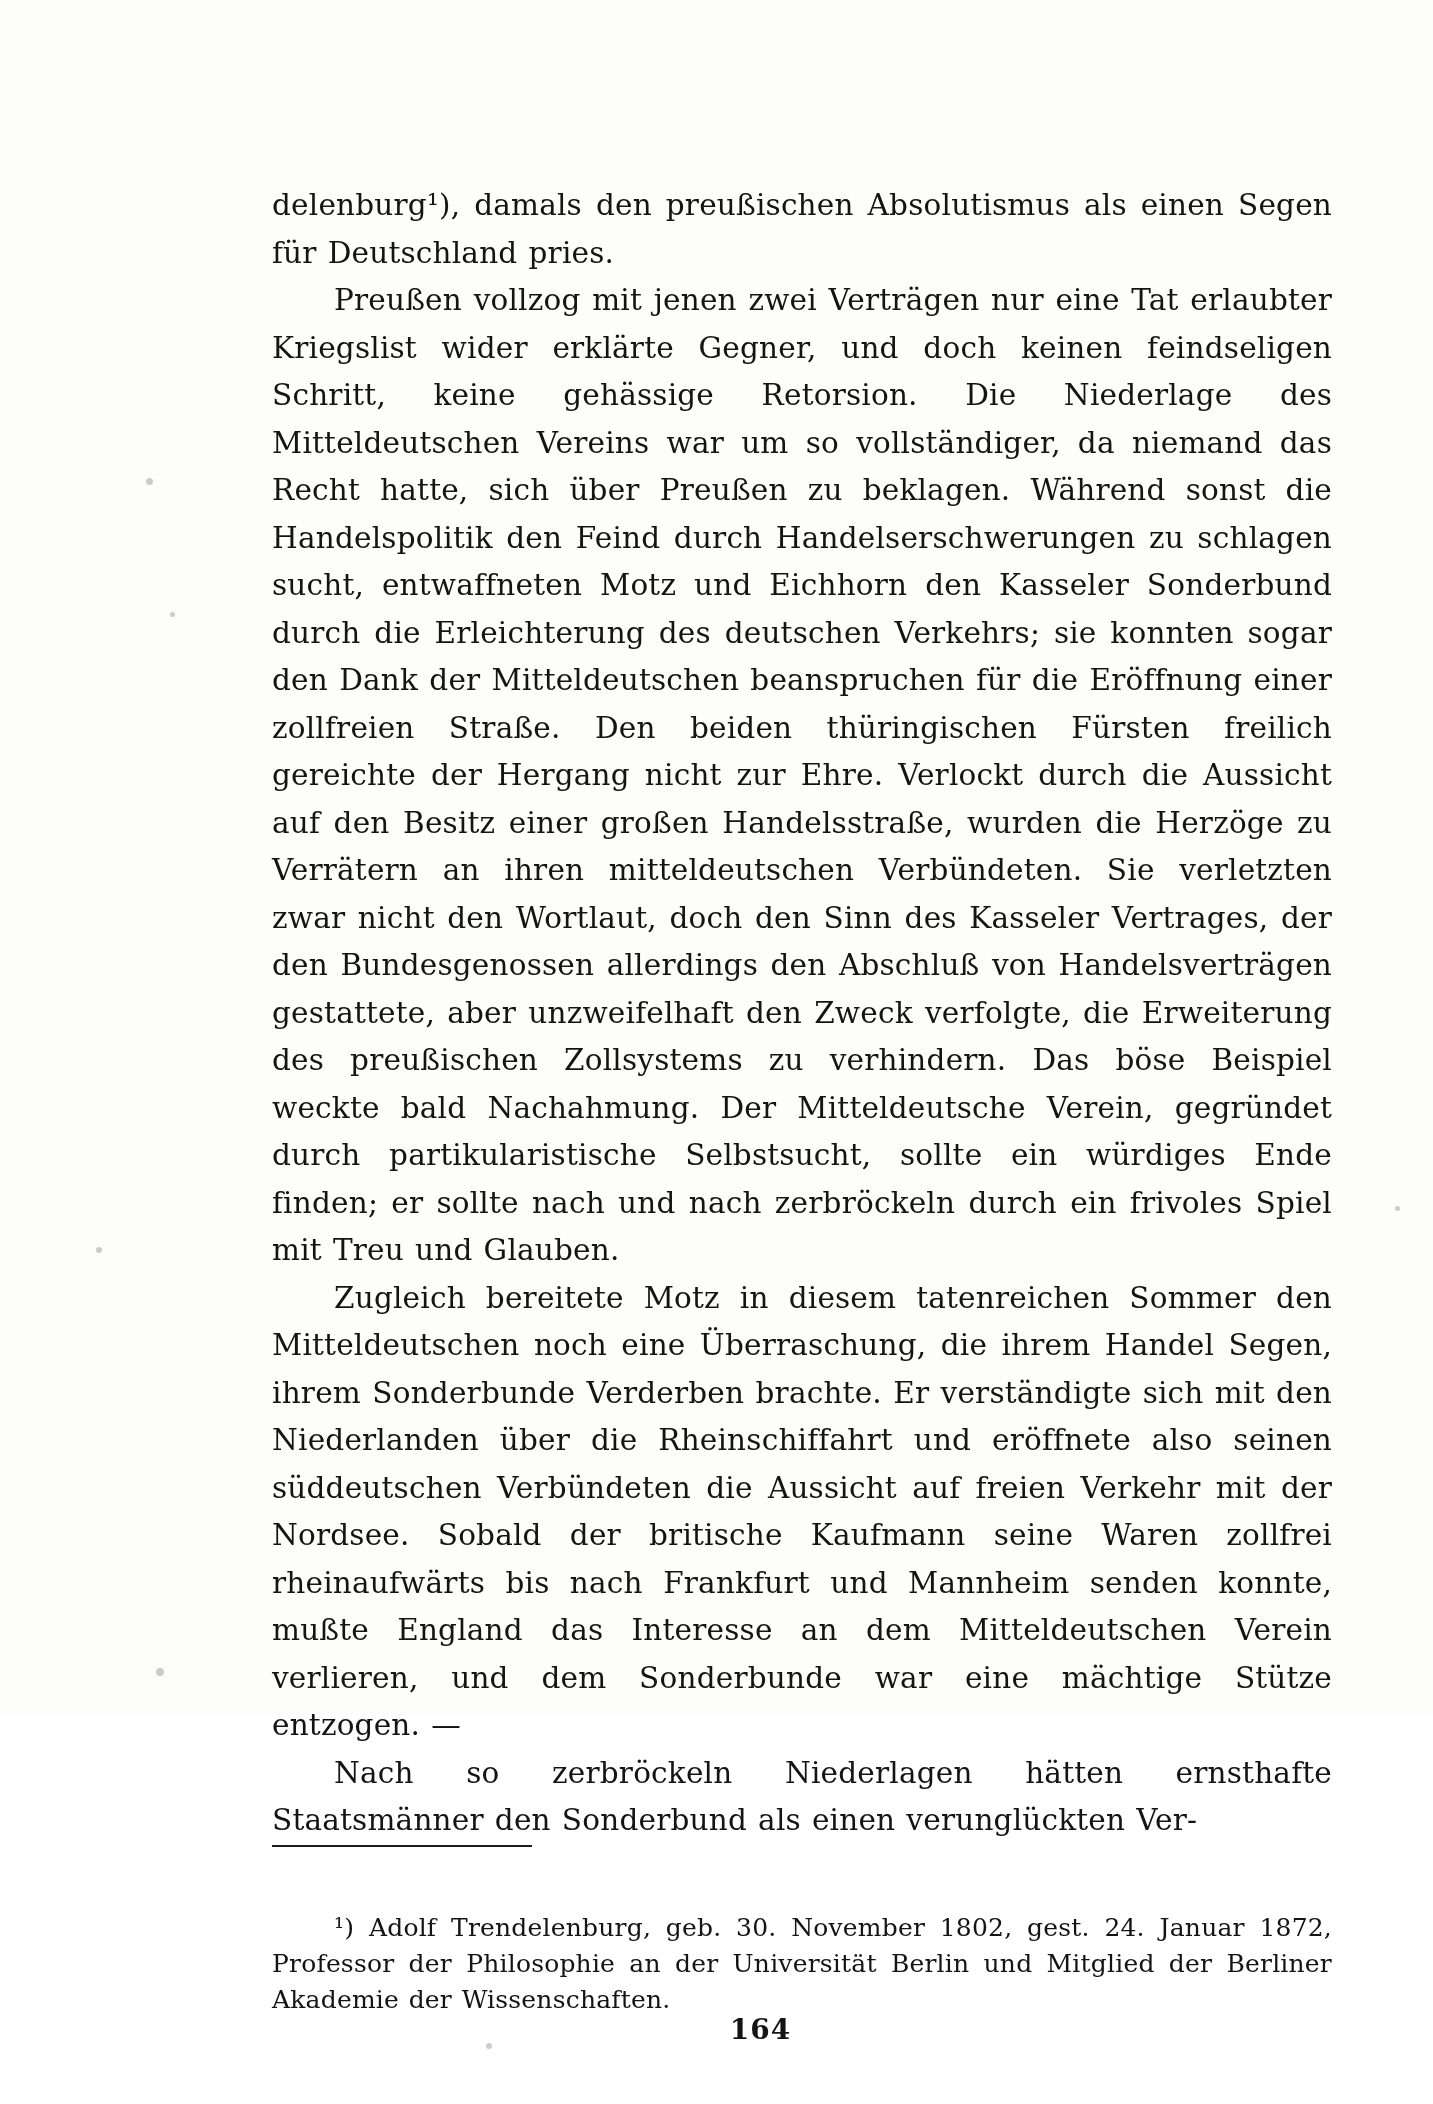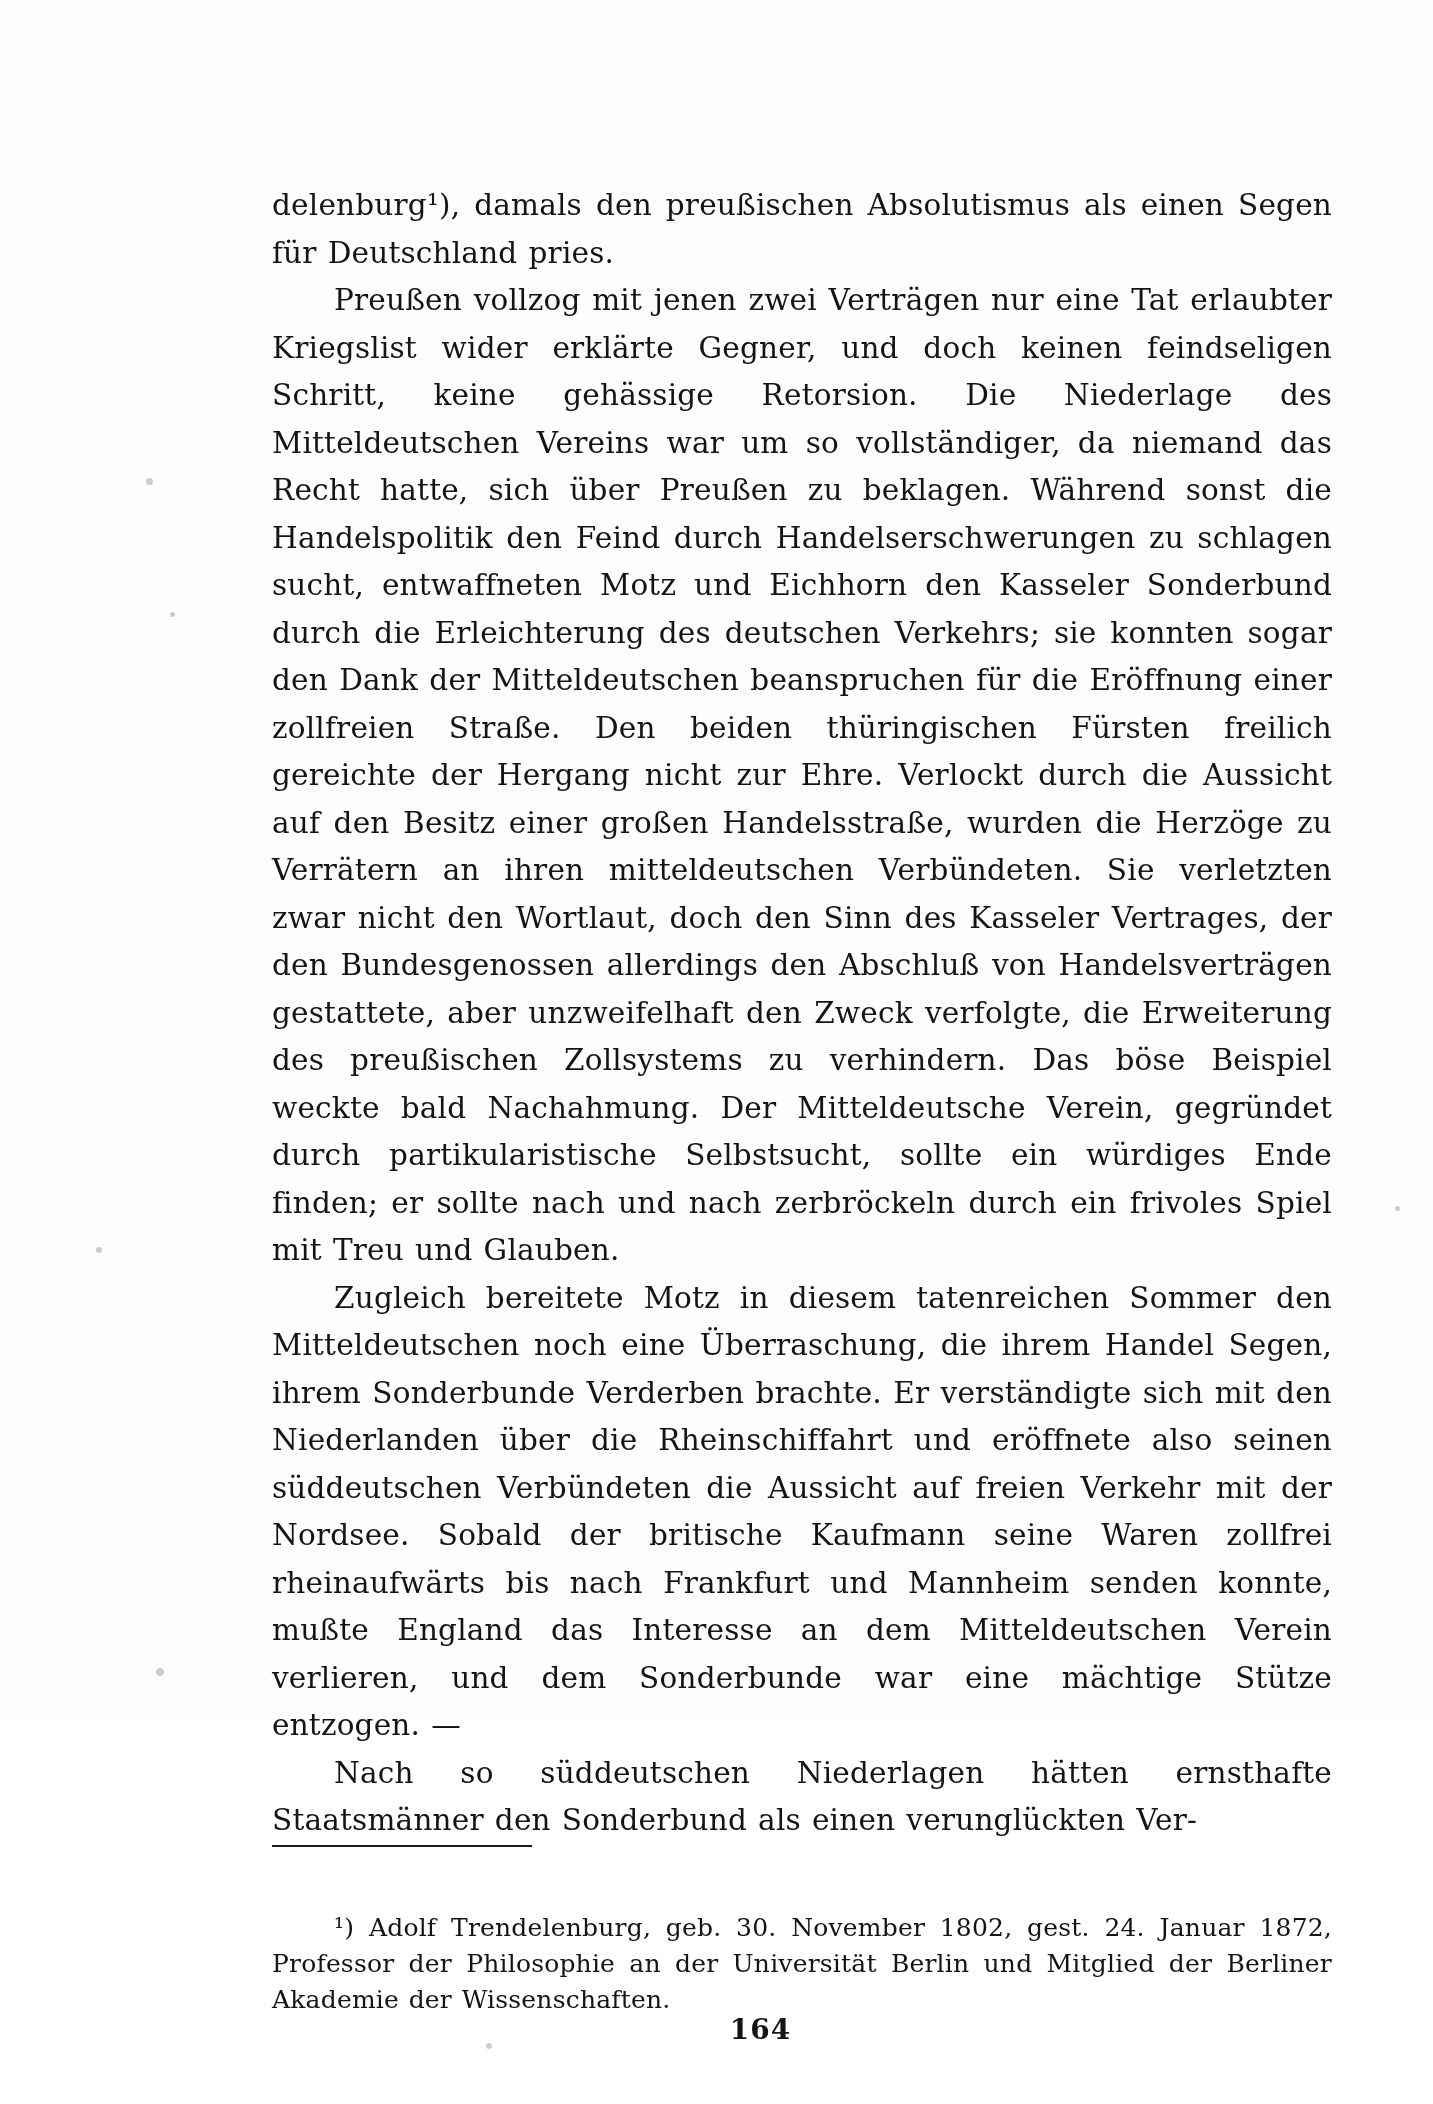--- a/index.html
+++ b/index.html
@@ -90,21 +90,21 @@
   <div class="speck" style="left:170px; top:612px; width:5px; height:5px;"></div>
   <div class="speck" style="left:96px; top:1247px; width:6px; height:6px;"></div>
   <div class="speck" style="left:156px; top:1668px; width:8px; height:8px;"></div>
   <div class="speck" style="left:1395px; top:1206px; width:5px; height:5px;"></div>
   <div class="speck" style="left:486px; top:2043px; width:6px; height:6px;"></div>
 
   <div class="textblock">
     <p>delenburg¹), damals den preußischen Absolutismus als einen Segen für Deutschland pries.</p>
     <p class="indent">Preußen vollzog mit jenen zwei Verträgen nur eine Tat erlaubter Kriegslist wider erklärte Gegner, und doch keinen feindseligen Schritt, keine gehässige Retorsion. Die Niederlage des Mitteldeutschen Vereins war um so vollständiger, da niemand das Recht hatte, sich über Preußen zu beklagen. Während sonst die Handelspolitik den Feind durch Handelserschwerungen zu schlagen sucht, entwaffneten Motz und Eichhorn den Kasseler Sonderbund durch die Erleichterung des deutschen Verkehrs; sie konnten sogar den Dank der Mitteldeutschen beanspruchen für die Eröffnung einer zollfreien Straße. Den beiden thüringischen Fürsten freilich gereichte der Hergang nicht zur Ehre. Verlockt durch die Aussicht auf den Besitz einer großen Handelsstraße, wurden die Herzöge zu Verrätern an ihren mitteldeutschen Verbündeten. Sie verletzten zwar nicht den Wortlaut, doch den Sinn des Kasseler Vertrages, der den Bundesgenossen allerdings den Abschluß von Handelsverträgen gestattete, aber unzweifelhaft den Zweck verfolgte, die Erweiterung des preußischen Zollsystems zu verhindern. Das böse Beispiel weckte bald Nachahmung. Der Mitteldeutsche Verein, gegründet durch partikularistische Selbstsucht, sollte ein würdiges Ende finden; er sollte nach und nach zerbröckeln durch ein frivoles Spiel mit Treu und Glauben.</p>
     <p class="indent">Zugleich bereitete Motz in diesem tatenreichen Sommer den Mitteldeutschen noch eine Überraschung, die ihrem Handel Segen, ihrem Sonderbunde Verderben brachte. Er verständigte sich mit den Niederlanden über die Rheinschiffahrt und eröffnete also seinen süddeutschen Verbündeten die Aussicht auf freien Verkehr mit der Nordsee. Sobald der britische Kaufmann seine Waren zollfrei rheinaufwärts bis nach Frankfurt und Mannheim senden konnte, mußte England das Interesse an dem Mitteldeutschen Verein verlieren, und dem Sonderbunde war eine mächtige Stütze entzogen. —</p>
-    <p class="indent">Nach so süddeutschen Niederlagen hätten ernsthafte Staatsmänner den Sonderbund als einen verunglückten Ver-</p>
+    <p class="indent">Nach so zerbröckeln Niederlagen hätten ernsthafte Staatsmänner den Sonderbund als einen verunglückten Ver-</p>
   </div>
 
   <div class="rule"></div>
 
   <div class="footnote">
     <p class="fn-first"><span>¹)</span> <span>Adolf Trendelenburg, geb. 30. November 1802, gest. 24. Januar 1872, Professor der Philosophie an der Universität Berlin und Mitglied der Berliner Akademie der Wissenschaften.</span></p>
   </div>
 
   <div class="pagenum">164</div>
 

